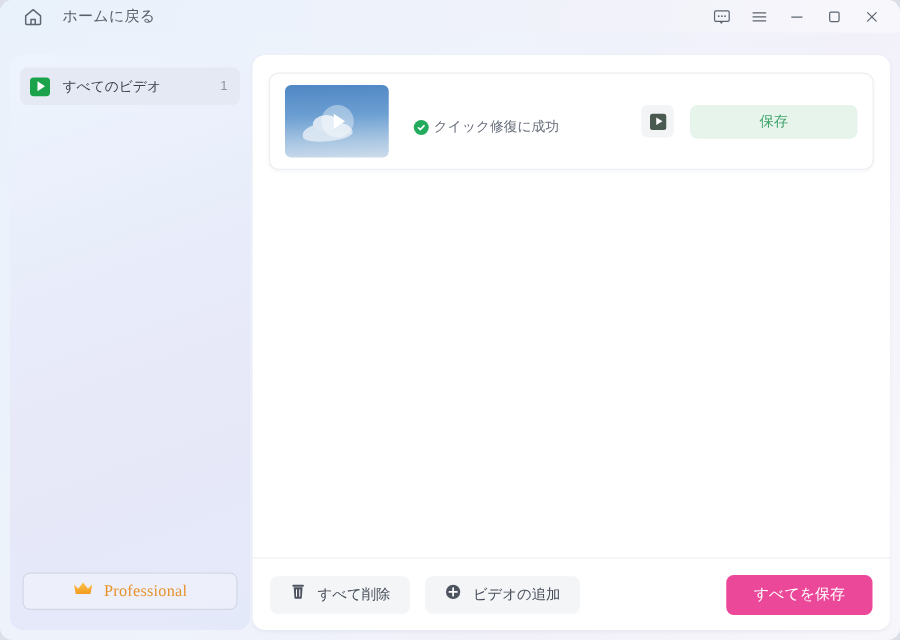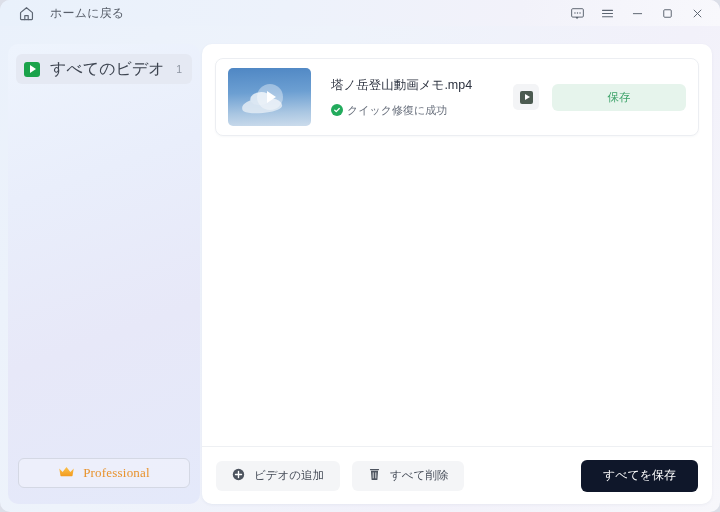--- a/index.html
+++ b/index.html
@@ -84,21 +84,21 @@
   }
   .side-ico .tri {
     width: 0; height: 0;
     border-left: 6px solid #fff;
     border-top: 4px solid transparent;
     border-bottom: 4px solid transparent;
     margin-left: 2px;
   }
   .side-label {
     margin-left: 10px;
-    font-size: 16px;
+    font-size: 11px;
     color: #3d4450;
     flex: 1;
   }
   .side-count {
     font-size: 10.5px;
     color: #8d94a1;
   }
   .side-spacer { flex: 1; }
   .pro-btn {
     margin: 0 10px 16px 10px;
@@ -273,21 +273,21 @@
     cursor: pointer;
   }
   .gbtn-label {
     font-size: 11.5px;
     color: #464d59;
   }
   .bb-spacer { flex: 1; }
   .primary-btn {
     width: 117px; height: 32px;
     border-radius: 6px;
-    background: #0f172a;
+    background: #ec4899;
     display: flex; align-items: center; justify-content: center;
     font-size: 12px;
     color: #fff;
     cursor: pointer;
   }
 </style>
 </head>
 <body>
 
 <div id="app">
@@ -373,21 +373,20 @@
       <div class="vcard">
 
         <div class="thumb">
           <div class="cloud"></div>
           <div class="thumb-play">
               <i class="tri"></i>
             </div>
         </div>
 
         <div class="vinfo">
-          <div class="vname">塔ノ岳登山動画メモ.mp4</div>
           <div class="vstatus">
             <span class="check-ico">
               <svg width="8" height="8" viewBox="0 0 12 12" fill="none" stroke="#fff" stroke-width="1.9" stroke-linecap="round" stroke-linejoin="round">
                 <path d="M2.6 6.3 L4.9 8.5 L9.4 3.8"></path>
               </svg>
             </span>
             <span class="vstatus-label">クイック修復に成功</span>
           </div>
         </div>
 
@@ -397,42 +396,42 @@
             </span>
         </div>
 
         <div class="save-btn">保存</div>
 
       </div>
 
     </div>
 
     <div id="bottombar">
-
-      <div class="gbtn">
-        <span>
-          <svg width="13" height="13" viewBox="0 0 16 16">
-            <circle cx="8" cy="8" r="7" fill="#4d545f"></circle>
-            <path d="M8 4.3 V11.7 M4.3 8 H11.7" stroke="#fff" stroke-width="1.7" stroke-linecap="round"></path>
-          </svg>
-        </span>
-        <span class="gbtn-label">ビデオの追加</span>
-      </div>
 
       <div class="gbtn">
         <span>
           <svg width="13" height="14" viewBox="0 0 16 17">
             <rect x="2.4" y="2.2" width="11.2" height="1.8" rx="0.6" fill="#4d545f"></rect>
             <path d="M3.6 4.6 H12.4 L11.6 15.2 A0.8 0.8 0 0 1 10.8 15.9 H5.2 A0.8 0.8 0 0 1 4.4 15.2 Z" fill="#4d545f"></path>
             <path d="M6.4 7 V13.4 M9.6 7 V13.4" stroke="#fff" stroke-width="1" stroke-linecap="round"></path>
           </svg>
         </span>
         <span class="gbtn-label">すべて削除</span>
       </div>
 
+      <div class="gbtn">
+        <span>
+          <svg width="13" height="13" viewBox="0 0 16 16">
+            <circle cx="8" cy="8" r="7" fill="#4d545f"></circle>
+            <path d="M8 4.3 V11.7 M4.3 8 H11.7" stroke="#fff" stroke-width="1.7" stroke-linecap="round"></path>
+          </svg>
+        </span>
+        <span class="gbtn-label">ビデオの追加</span>
+      </div>
+
       <div class="bb-spacer"></div>
 
       <div class="primary-btn">すべてを保存</div>
 
     </div>
 
   </div>
 
 </div>
 

